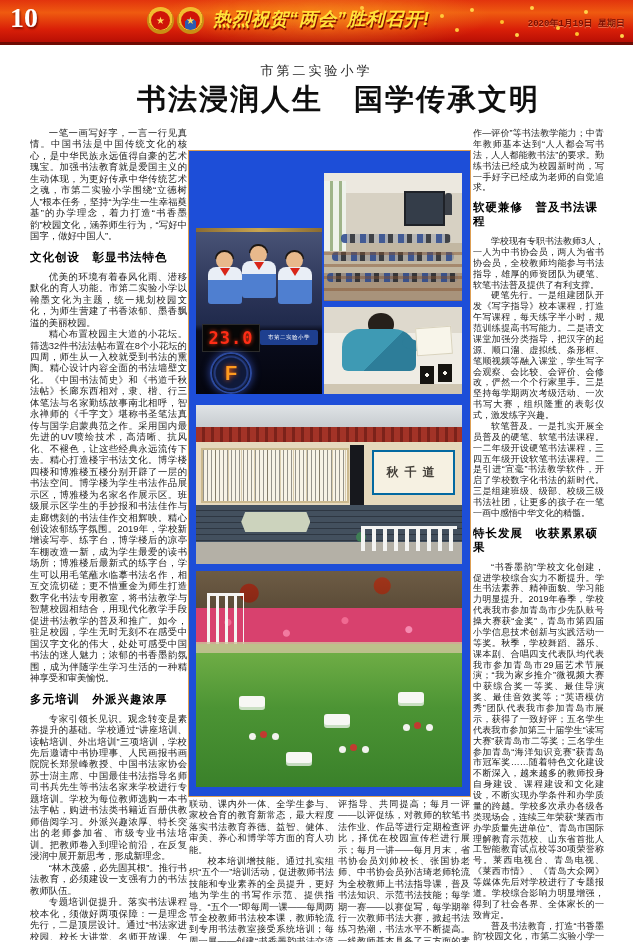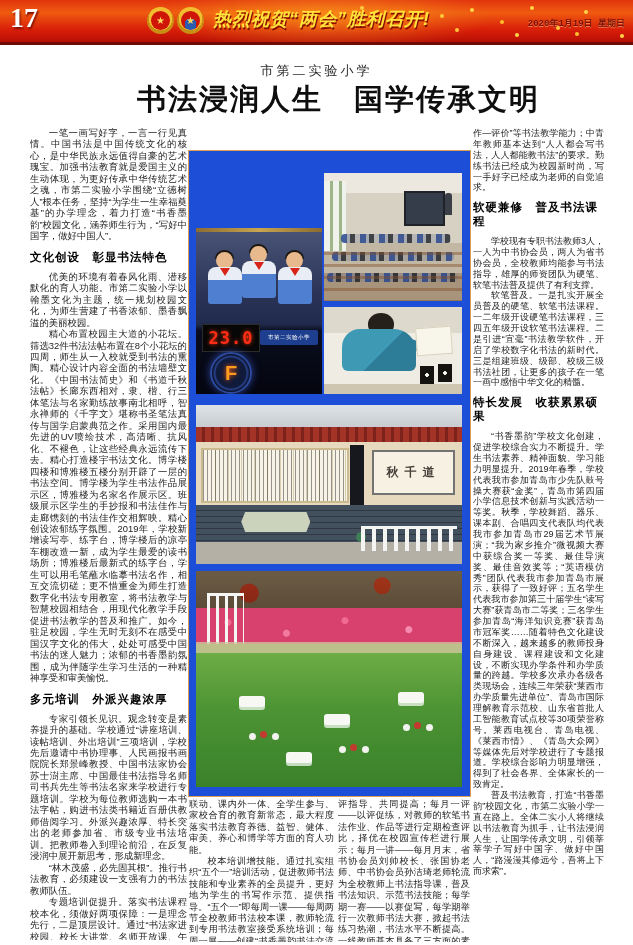--- a/index.html
+++ b/index.html
@@ -93,21 +93,21 @@
   .fig-wall{left:7px;top:254px;width:266px;height:159px;background:#c9ccce;}
   .fig-wall .sky{position:absolute;left:0;top:0;width:100%;height:16%;background:linear-gradient(180deg,#dfe3e6,#c4c9cd);}
   .fig-wall .roof{position:absolute;left:0;top:14%;width:100%;height:9%;
     background:repeating-linear-gradient(90deg,#a33327 0 6px,#7c221a 6px 9px);border-bottom:2px solid #5e170f;}
   .fig-wall .wall{position:absolute;left:0;top:23%;width:100%;height:40%;background:#e6d9bd;}
   .fig-wall .cards{position:absolute;left:2%;top:27%;width:54%;height:32%;
     background:repeating-linear-gradient(90deg,#f7f3e6 0 12px,#d9cdaf 12px 13px),
                repeating-linear-gradient(90deg,rgba(30,30,30,.45) 0 1px,transparent 1px 4px);
     background-blend-mode:multiply;border:2px solid #cbb98f;}
   .fig-wall .plaque{position:absolute;left:58%;top:25%;width:5%;height:38%;background:#17181d;}
-  .fig-wall .sign{position:absolute;left:66%;top:28%;width:30%;height:26%;background:#f6f1e2;border:2px solid #737373;
+  .fig-wall .sign{position:absolute;left:66%;top:28%;width:30%;height:26%;background:#f6f1e2;border:2px solid #0369a1;
     display:flex;align-items:center;justify-content:center;font-family:"Liberation Serif",serif;
     font-size:12px;letter-spacing:6px;color:#44403a;font-weight:bold;}
   .fig-wall .brick{position:absolute;left:0;top:63%;width:100%;height:23%;
     background:repeating-linear-gradient(180deg,#43505e 0 5px,#2e3742 5px 6px),
                repeating-linear-gradient(90deg,rgba(255,255,255,.14) 0 1px,transparent 1px 10px);}
   .fig-wall .stone{position:absolute;left:17%;top:67%;width:26%;height:13%;background:#ccd3bd;
     clip-path:polygon(6% 0,94% 0,100% 50%,94% 100%,6% 100%,0 50%);}
   .fig-wall .ground{position:absolute;left:0;top:86%;width:100%;height:14%;background:#b4b0a6;}
   .fig-wall .fence{position:absolute;left:62%;top:76%;width:36%;height:14%;
     background:repeating-linear-gradient(90deg,#f4f4f2 0 4px,transparent 4px 11px);border-top:3px solid #f4f4f2;}
@@ -131,21 +131,21 @@
   .stool{position:absolute;width:7px;height:7px;border-radius:50%;background:#c23a30;box-shadow:12px 2px 0 #f2f2ee,-11px 2px 0 #f2f2ee;}
 </style>
 </head>
 <body>
 
 <div class="page">
 
   <div class="banner">
     <div class="glow"></div>
     <div class="sparkles"></div>
-    <div class="page-num">17</div>
+    <div class="page-num">10</div>
     <div class="emblems">
       <div class="emblem">
         <div class="inner">★</div>
       </div>
       <div class="emblem cppcc">
         <div class="inner">★</div>
       </div>
     </div>
     <div class="slogan">热烈祝贺“两会”胜利召开!</div>
     <div class="date">2020年1月19日 星期日</div>
@@ -252,19 +252,20 @@
   </div>
 
   <div class="col col3">
     <p class="para cont">评指导、共同提高；每月一评——以评促练，对教师的软笔书法作业、作品等进行定期检查评比，择优在校园宣传栏进行展示；每月一讲——每月月末，省书协会员刘帅校长、张国协老师、中书协会员孙洁琦老师轮流为全校教师上书法指导课，普及书法知识、示范书法技能；每学期一赛——以赛促写，每学期举行一次教师书法大赛，掀起书法练习热潮，书法水平不断提高。一线教师基本具备了三方面的素质：能写一手好字；有较强的理论水平与教学艺术，具有较强的“读帖—临摹—创</p>
   </div>
 
   <div class="col col4">
     <p class="para cont">作—评价”等书法教学能力；中青年教师基本达到“人人都会写书法，人人都能教书法”的要求。勤练书法已经成为校园新时尚，写一手好字已经成为老师的自觉追求。</p>
     <p class="subhead">软硬兼修　普及书法课程</p>
     <p class="para">学校现有专职书法教师3人，一人为中书协会员，两人为省书协会员，全校教师均能参与书法指导，雄厚的师资团队为硬笔、软笔书法普及提供了有利支撑。</p>
+    <p class="para">硬笔先行。一是组建团队开发《写字指导》校本课程，打造午写课程，每天练字半小时，规范训练提高书写能力。二是语文课堂加强分类指导，把汉字的起源、顺口溜、虚拟线、条形框、笔顺视频等融入课堂，学生写字会观察、会比较、会评价、会修改，俨然一个个行家里手。三是坚持每学期两次考级活动、一次书写大赛，组织隆重的表彰仪式，激发练字兴趣。</p>
     <p class="para">软笔普及。一是扎实开展全员普及的硬笔、软笔书法课程。一二年级开设硬笔书法课程，三四五年级开设软笔书法课程。二是引进“宜毫”书法教学软件，开启了学校数字化书法的新时代。三是组建班级、级部、校级三级书法社团，让更多的孩子在一笔一画中感悟中华文化的精髓。</p>
     <p class="subhead">特长发展　收获累累硕果</p>
     <p class="para">“书香墨韵”学校文化创建，促进学校综合实力不断提升。学生书法素养、精神面貌、学习能力明显提升。2019年春季，学校代表我市参加青岛市少先队鼓号操大赛获“金奖”，青岛市第四届小学信息技术创新与实践活动一等奖。秋季，学校舞蹈、器乐、课本剧、合唱四支代表队均代表我市参加青岛市29届艺术节展演；“我为家乡推介”微视频大赛中获综合奖一等奖、最佳导演奖、最佳音效奖等；“英语模仿秀”团队代表我市参加青岛市展示，获得了一致好评；五名学生代表我市参加第三十届学生“读写大赛”获青岛市二等奖；三名学生参加青岛“海洋知识竞赛”获青岛市冠军奖……随着特色文化建设不断深入，越来越多的教师投身自身建设、课程建设和文化建设，不断实现办学条件和办学质量的跨越。学校多次承办各级各类现场会，连续三年荣获“莱西市办学质量先进单位”、青岛市国际理解教育示范校、山东省首批人工智能教育试点校等30项荣誉称号。莱西电视台、青岛电视、《莱西市情》、《青岛大众网》等媒体先后对学校进行了专题报道。学校综合影响力明显增强，得到了社会各界、全体家长的一致肯定。</p>
     <p class="para">普及书法教育，打造“书香墨韵”校园文化，市第二实验小学一直在路上。全体二实小人将继续以书法教育为抓手，让书法浸润人生，让国学传承文明，引领莘莘学子写好中国字、做好中国人，“路漫漫其修远兮，吾将上下而求索”。</p>
   </div>
 
 </div>
 
 </body></html>

